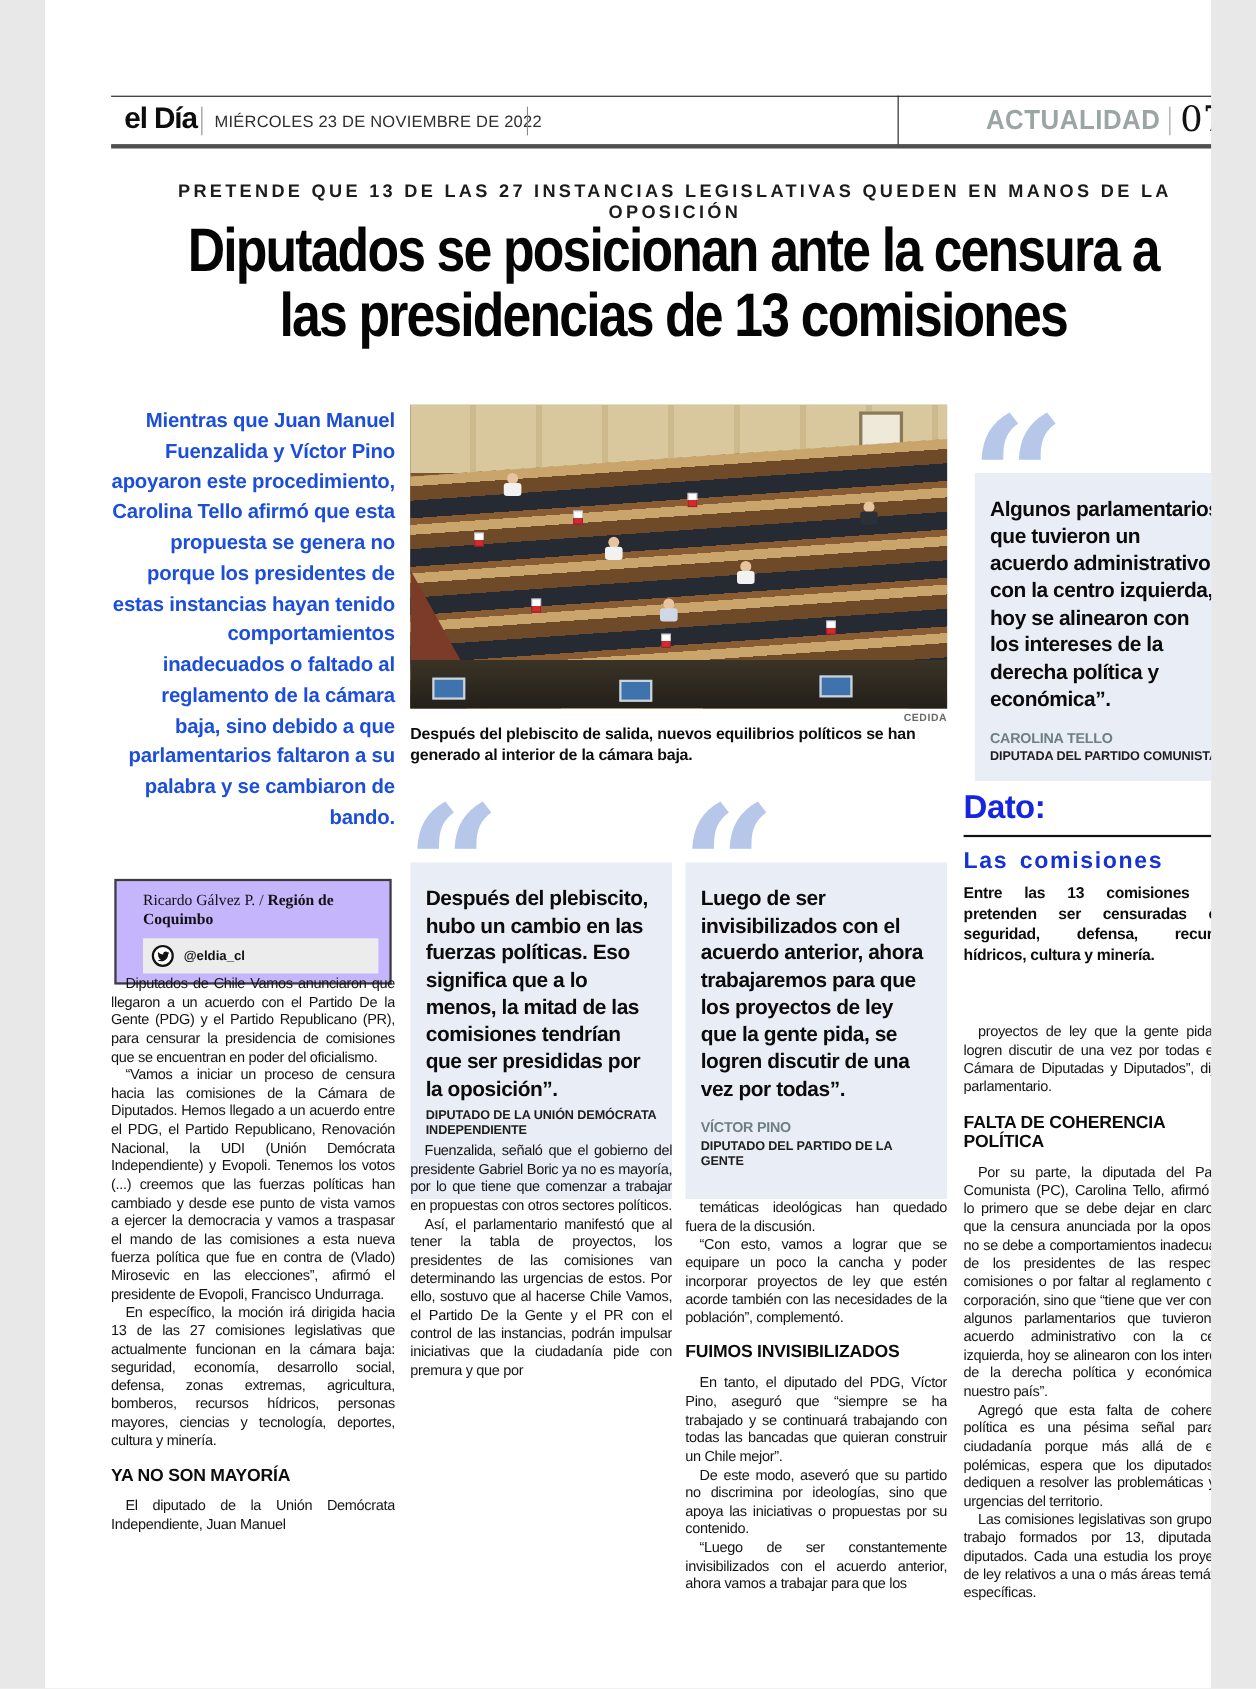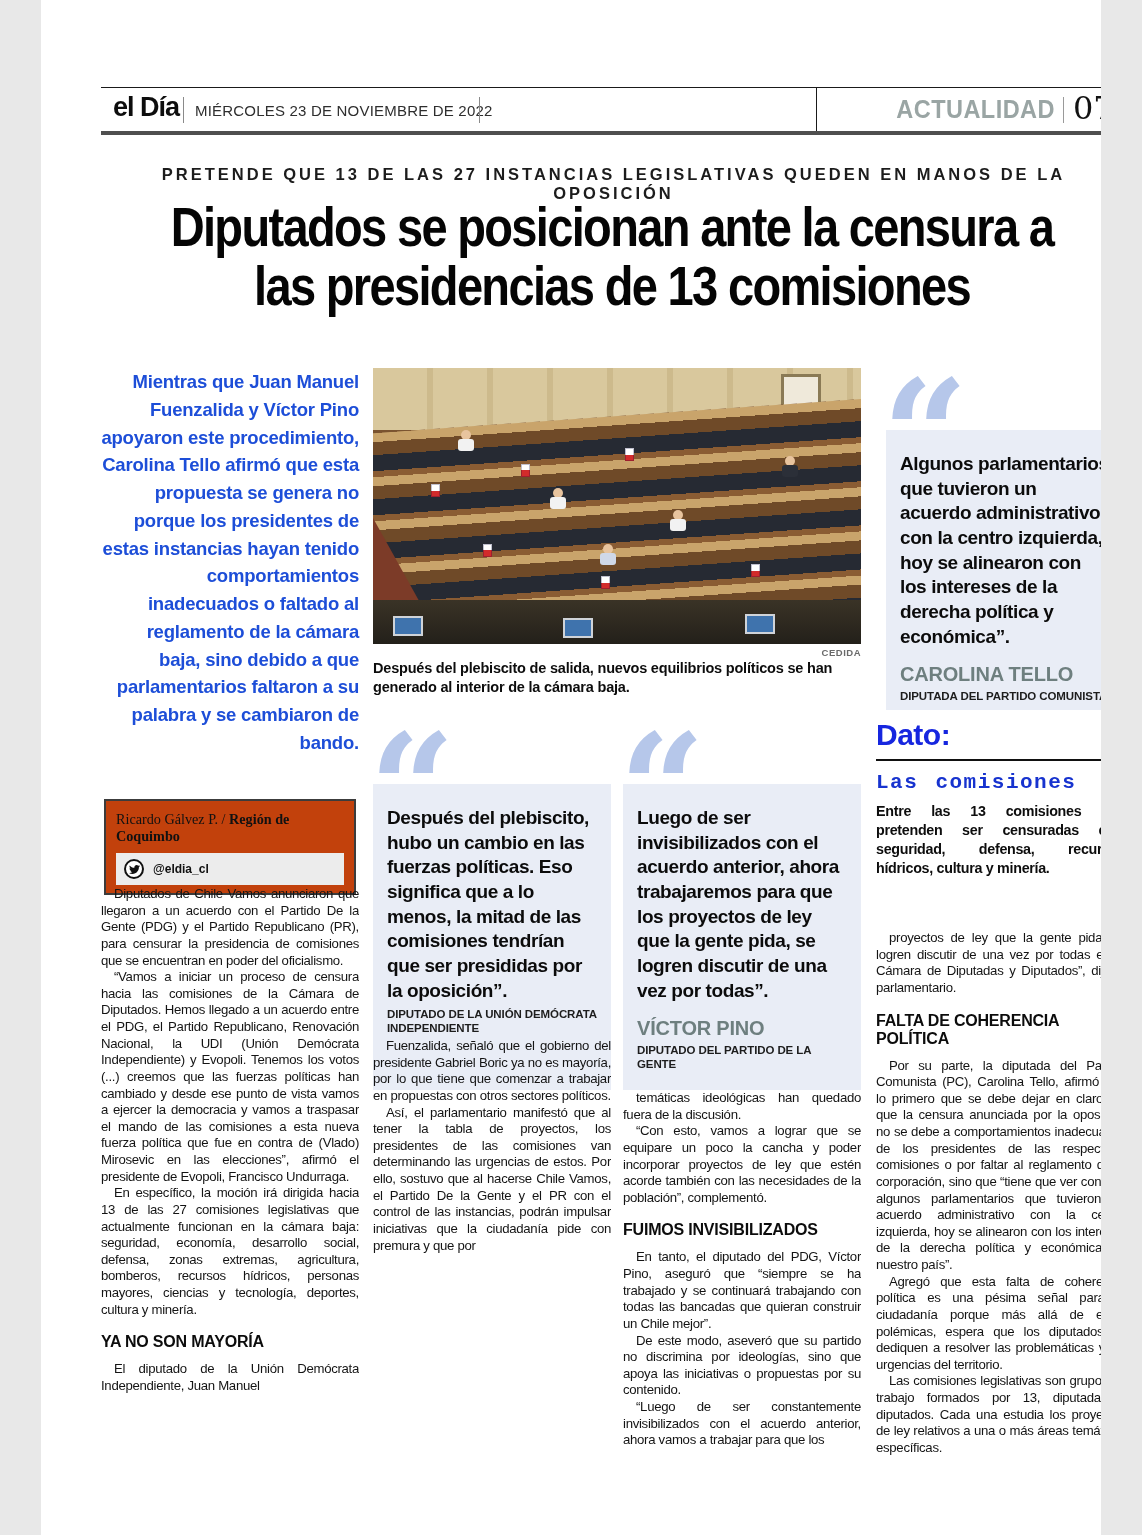--- a/index.html
+++ b/index.html
@@ -24,21 +24,21 @@
   .headline{position:absolute;left:40px;top:197px;width:1062px;text-align:center;font-size:56px;
             line-height:1.06;font-weight:bold;letter-spacing:-2px;color:#050505;
             transform:scaleX(.84);transform-origin:50% 0;}
 
   
   .lead{position:absolute;left:60px;top:368px;width:258px;text-align:right;font-size:18.5px;
         font-weight:bold;line-height:1.5;letter-spacing:-.2px;color:#1d4ed8;}
 
   
   .byline-box{position:absolute;left:63px;top:799px;width:252px;border:2px solid #3c3c3c;
-              background:#c2410c;padding:10px 10px 8px 10px;box-sizing:border-box;}
+              background:#c4b5fd;padding:10px 10px 8px 24px;box-sizing:border-box;}
   .byline-line{font-family:"Liberation Serif",serif;font-size:14.2px;color:#111;}
   .byline-line .region{font-weight:bold;}
   .tw-row{margin-top:8px;background:#ececec;padding:6px 8px;display:flex;align-items:center;gap:9px;}
   .tw-icon{width:20px;height:20px;border:2px solid #111;border-radius:50%;display:flex;
            align-items:center;justify-content:center;box-sizing:border-box;background:#fff;flex:0 0 auto;}
   .tw-icon svg{width:11px;height:11px;fill:#111;}
   .tw-handle{font-size:12px;font-weight:bold;color:#111;}
 
   
   .col{position:absolute;overflow:hidden;}
@@ -76,28 +76,28 @@
   
   .quote{position:absolute;overflow:hidden;}
   .q1{left:332px;top:726px;width:238px;height:364px;}
   .q2{left:582px;top:726px;width:238px;height:364px;}
   .q3{left:845px;top:372px;width:240px;height:338px;}
   .quote .qbg{position:absolute;left:0;right:0;top:58px;bottom:0;background:#e9edf6;}
   .quote .qmark{position:absolute;left:-4px;top:-58px;font-family:"DejaVu Serif",serif;
                 font-size:150px;line-height:1.6;color:#b6c7ea;font-weight:bold;}
   .quote .content{position:relative;padding:80px 14px 0 14px;}
   .quote .qtext{margin:0;font-size:19px;font-weight:bold;line-height:1.3;letter-spacing:-.4px;color:#0b0b0b;}
-  .quote .qname{margin-top:13px;font-size:20px;font-weight:bold;letter-spacing:-.2px;color:#6e7f7f;}
+  .quote .qname{margin-top:13px;font-size:13px;font-weight:bold;letter-spacing:-.2px;color:#6e7f7f;}
   .quote .qrole{margin-top:3px;font-size:11.5px;font-weight:bold;line-height:1.3;letter-spacing:-.1px;color:#1d1d1d;}
 
   
   .dato{position:absolute;left:835px;top:718px;width:250px;}
   .dato-label{font-size:30px;font-weight:bold;letter-spacing:-.5px;color:#1626df;}
   .dato-rule{margin-top:7px;width:100%;height:2px;background:#111;}
-  .dato-title{margin-top:10px;font-family:Liberation Mono, monospace;font-size:21px;font-weight:bold;
+  .dato-title{margin-top:10px;font-family:Liberation Sans, sans-serif;font-size:21px;font-weight:bold;
               letter-spacing:1.5px;word-spacing:3px;color:#1733cf;}
   .dato-text{margin-top:8px;font-size:14.3px;font-weight:bold;line-height:1.33;text-align:justify;
              letter-spacing:-.3px;color:#0d0d0d;}
 </style>
 </head>
 <body>
 
 <div class="page">
 
   <div class="rule-top"></div>

